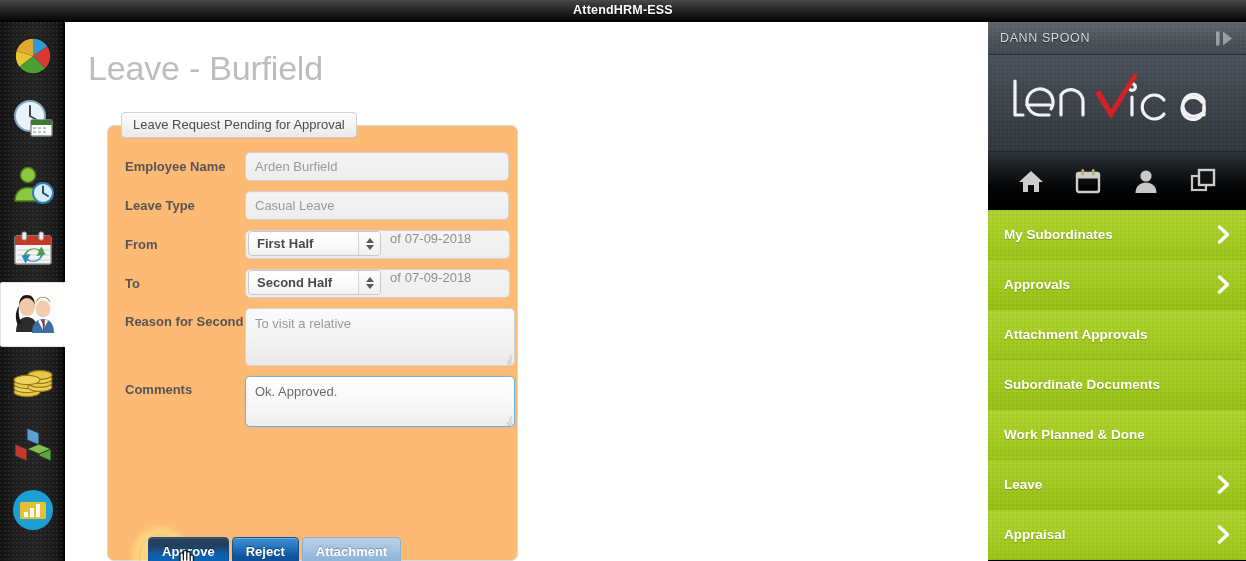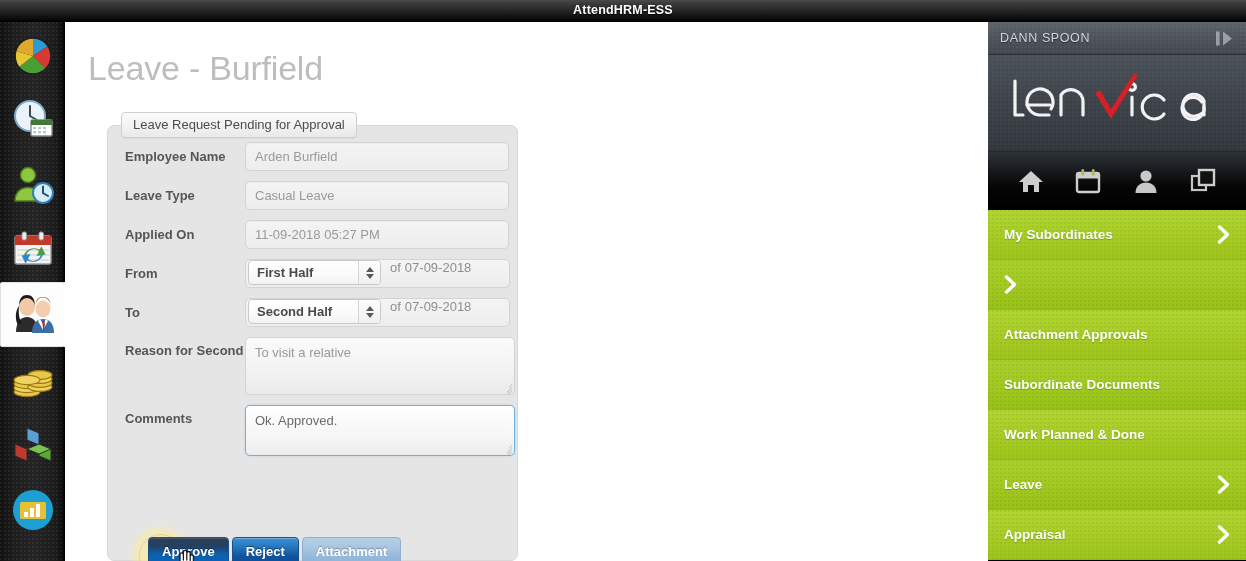--- a/index.html
+++ b/index.html
@@ -91,37 +91,37 @@
     white-space: nowrap;
   }
 
   
   .panel {
     position: absolute;
     left: 41px; top: 103px;
     width: 411px; height: 436px;
     border: 1px solid #d8d8d8;
     border-radius: 7px;
-    background: #e5e5e5;
+    background: #fdba74;
   }
   .panel-legend {
     position: absolute;
     left: 13px; top: -14px;
     padding: 4px 11px 5px 11px;
     background: linear-gradient(to bottom,#fbfbfb 0%,#f2f2f2 55%,#e9e9e9 100%);
     border: 1px solid #cfcfcf;
     border-radius: 4px;
     font-size: 13px;
     color: #4c4c4c;
     white-space: nowrap;
     box-shadow: 0 1px 1px rgba(0,0,0,.05);
   }
 
   
-  .form { position: absolute; left: 0; top: 16px; width: 411px; }
+  .form { position: absolute; left: 0; top: 26px; width: 411px; }
   .row {
     position: relative;
     display: flex;
     align-items: flex-start;
     margin-bottom: 10px;
     padding-left: 17px;
   }
   .row-label {
     width: 120px;
     flex: 0 0 120px;
@@ -518,24 +518,20 @@
         <div class="row">
           <div class="row-label">Employee Name</div>
           <div class="field-ro">Arden Burfield</div>
         </div>
 
         <div class="row">
           <div class="row-label">Leave Type</div>
           <div class="field-ro">Casual Leave</div>
         </div>
 
-        <div class="row">
-          <div class="row-label">Applied On</div>
-          <div class="field-ro">11-09-2018 05:27 PM</div>
-        </div>
 
         <div class="row">
           <div class="row-label">From</div>
           <div class="halfrow">
             <div class="half-select">
               <span class="sel-text">First Half</span>
               <span class="spinner">
                 <span class="spin-up"></span>
                   <span class="spin-dn"></span>
               </span>
@@ -657,20 +653,21 @@
     </div>
 
     <div class="sb-menu" id="sb-menu">
         <div class="sb-item">
           <div class="sb-item-label">My Subordinates</div>
           <svg class="chev" viewBox="0 0 13 19">
             <path d="M2.5 2 L10.5 9.5 L2.5 17" fill="none" stroke="#ffffff" stroke-width="3.4" stroke-linecap="round" stroke-linejoin="round"></path>
           </svg>
         </div>
         <div class="sb-item">
+          <div class="sb-item-label">Approvals</div>
           <svg class="chev" viewBox="0 0 13 19">
             <path d="M2.5 2 L10.5 9.5 L2.5 17" fill="none" stroke="#ffffff" stroke-width="3.4" stroke-linecap="round" stroke-linejoin="round"></path>
           </svg>
         </div>
         <div class="sb-item">
           <div class="sb-item-label">Attachment Approvals</div>
           <svg class="chev hidden" viewBox="0 0 13 19">
             <path d="M2.5 2 L10.5 9.5 L2.5 17" fill="none" stroke="#ffffff" stroke-width="3.4" stroke-linecap="round" stroke-linejoin="round"></path>
           </svg>
         </div>

